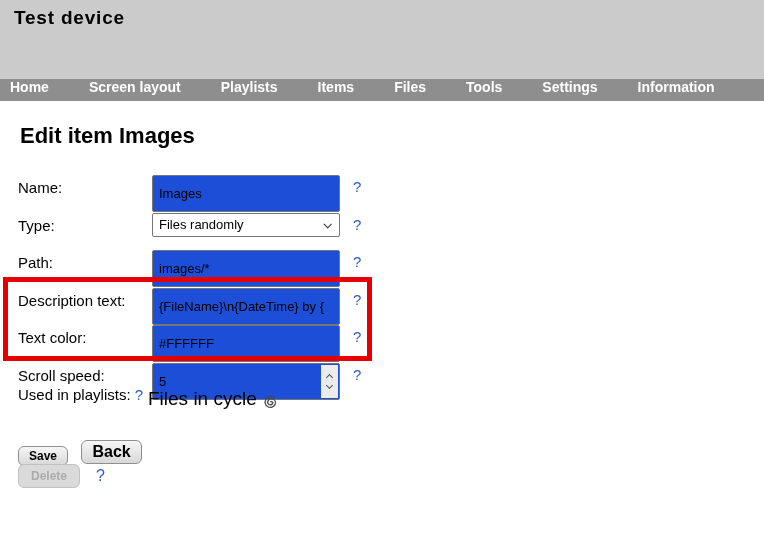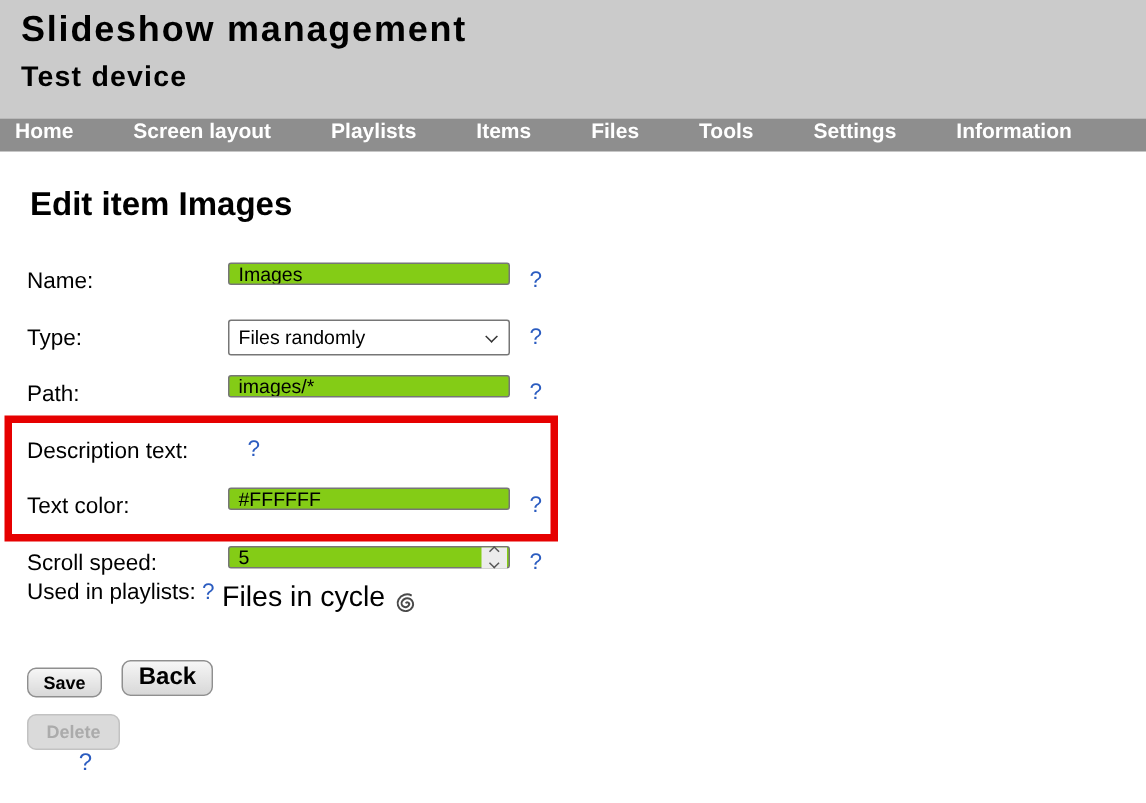--- a/index.html
+++ b/index.html
@@ -44,24 +44,24 @@
     font-size:22px; font-weight:bold;
   }
 
   
   .form-area { position:absolute; top:175px; left:18px; }
   .form-row { height:37.5px; display:flex; align-items:flex-start; }
   .form-label {
     width:134px; font-size:15px; padding-top:4px; white-space:nowrap;
   }
   .text-input {
-    width:188px; height:15px;
+    width:188px; height:37px;
     border:1px solid #767676; border-radius:2px;
     font-family:"Liberation Sans", sans-serif;
-    font-size:13px; padding:0 6px; background:#84cc16; color:#000;
+    font-size:13px; padding:0 6px; background:#1d4ed8; color:#000;
   }
   .help {
     margin-left:13px; padding-top:3px;
     color:#2b5cc0; font-size:15px; text-decoration:none; cursor:pointer;
   }
 
   
   .select-input {
     width:188px; height:24px;
     border:1px solid #767676; border-radius:2px;
@@ -101,38 +101,37 @@
   .actions { position:absolute; top:443px; left:18px; }
   .btn {
     display:inline-block;
     font-family:"Liberation Sans", sans-serif;
     font-size:12px; font-weight:bold; color:#000;
     background:linear-gradient(#f6f6f6,#d8d8d8);
     border:1px solid #8f8f8f; border-radius:6px;
     padding:2px 10px; cursor:pointer;
   }
   .btn-back { margin-left:9px; position:relative; top:-3px; font-size:16px; }
-  .delete-row { position:absolute; top:476px; left:18px; display:flex; align-items:center;flex-direction:column; }
+  .delete-row { position:absolute; top:464px; left:18px; display:flex; align-items:center; }
   .btn-disabled {
     background:#dadada; color:#ababab; border-color:#c2c2c2;
     cursor:default; padding:4px 12px;
   }
   .delete-row .help { margin-left:16px; padding-top:0; font-size:16px; }
 
   
   .annotation-box {
     position:absolute; left:3px; top:277px; width:369px; height:84px;
     border:5px solid #e60000; z-index:10; pointer-events:none;
   }
 </style>
 </head>
 <body>
 
 <div class="app-header">
-  <div class="app-title">Slideshow management</div>
   <div class="app-subtitle">Test device</div>
 </div>
 
 <div class="nav-bar">
   <a class="nav-item">Home</a>
   <a class="nav-item">Screen layout</a>
   <a class="nav-item">Playlists</a>
   <a class="nav-item">Items</a>
   <a class="nav-item">Files</a>
   <a class="nav-item">Tools</a>
@@ -160,20 +159,21 @@
   </div>
 
   <div class="form-row">
     <label class="form-label">Path:</label>
     <input class="text-input" type="text" value="images/*" style="">
     <a class="help">?</a>
   </div>
 
   <div class="form-row">
     <label class="form-label">Description text:</label>
+    <input class="text-input" type="text" value="{FileName}\n{DateTime} by {" style="">
     <a class="help">?</a>
   </div>
 
   <div class="form-row">
     <label class="form-label">Text color:</label>
     <input class="text-input" type="text" value="#FFFFFF" style="">
     <a class="help">?</a>
   </div>
 
   <div class="form-row">

